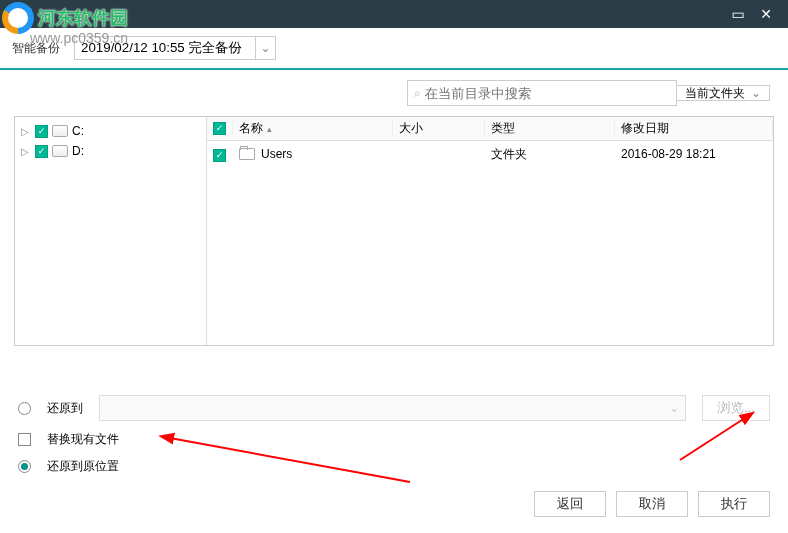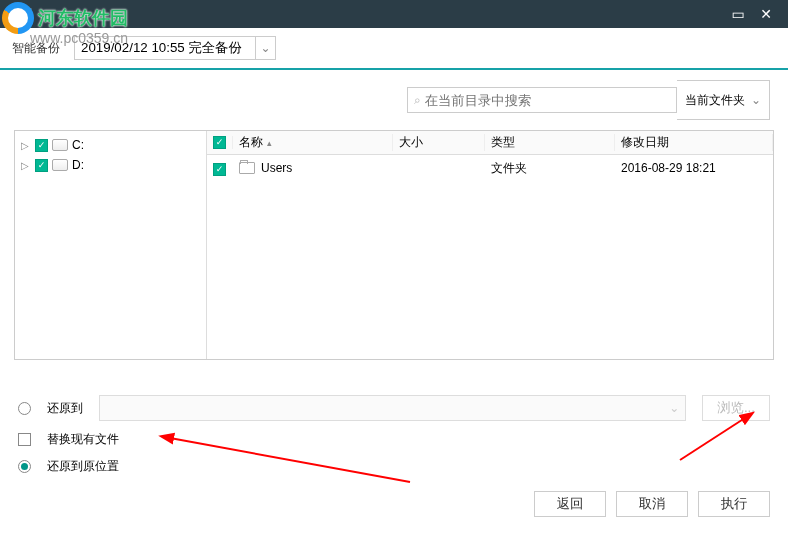--- a/index.html
+++ b/index.html
@@ -15,21 +15,21 @@
 .toprow { padding: 8px 12px; display: flex; align-items: center; gap: 14px; }
 .toprow label { font-size: 12px; color: #333; }
 .combo { display: flex; align-items: flex-start; border: 1px solid #ccc; height: 24px; }
 .combo input { border: none; outline: none; padding: 0 6px; height: 22px; width: 180px; font-family: inherit; }
 .combo .drop { width: 20px; height: 22px; border-left: 1px solid #ccc; display:flex; align-items:center; justify-content:center; color:#888;}
 .teal-line { border-top: 2px solid #17a2a8; margin: 0; }
 .searchrow { padding: 10px 18px; display: flex; justify-content: flex-end; align-items: center; gap: 0; }
 .searchbox { border: 1px solid #ccc; height: 26px; display: flex; align-items: center; width: 270px; padding: 0 6px; color:#999;}
 .searchbox .mag { margin-right:4px; font-size:12px; color:#bbb;}
 .searchbox input { border:none; outline:none; flex:1; font-family:inherit; color:#333;}
-.searchscope { border:1px solid #ccc; border-left:none; height:40px; display:flex; align-items:center; padding:0 8px; gap:6px; }
+.searchscope { border:1px solid #ccc; border-left:none; height:16px; display:flex; align-items:center; padding:0 8px; gap:6px; }
 .main { display:flex; border:1px solid #ccc; margin:0 14px; height:230px; }
 .tree { width:192px; border-right:1px solid #ddd; padding:4px 0; }
 .trow { display:flex; align-items:center; padding:3px 6px; gap:4px; }
 .trow .exp { width:10px; color:#888; font-size:10px;}
 .cb { width:13px; height:13px; background:#00b894; border:1px solid #00a080; display:inline-flex; align-items:center; justify-content:center; color:#fff; font-size:9px; line-height:1;}
 .drv { width:16px; height:12px; border:1px solid #aaa; border-radius:2px; background:linear-gradient(#fff,#eee); display:inline-block;}
 .filearea { flex:1; display:flex; flex-direction:column; }
 .cols { display:flex; border-bottom:1px solid #ddd; background:#fafafa; height:24px; align-items:center; }
 .cols > div { padding:0 6px; border-right:1px solid #eee; font-size:12px; display:flex; align-items:center; gap:4px;}
 .c-chk{width:26px;} .c-name{width:160px;} .c-size{width:92px;} .c-type{width:130px;} .c-date{flex:1;}

